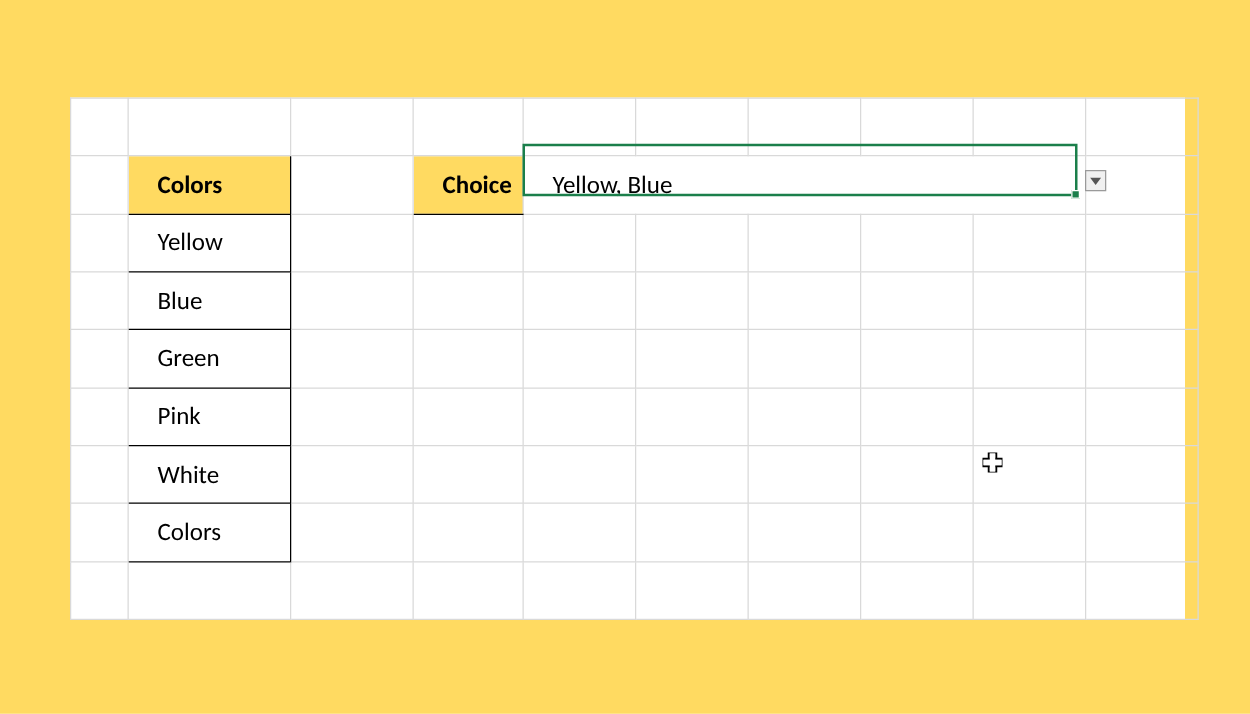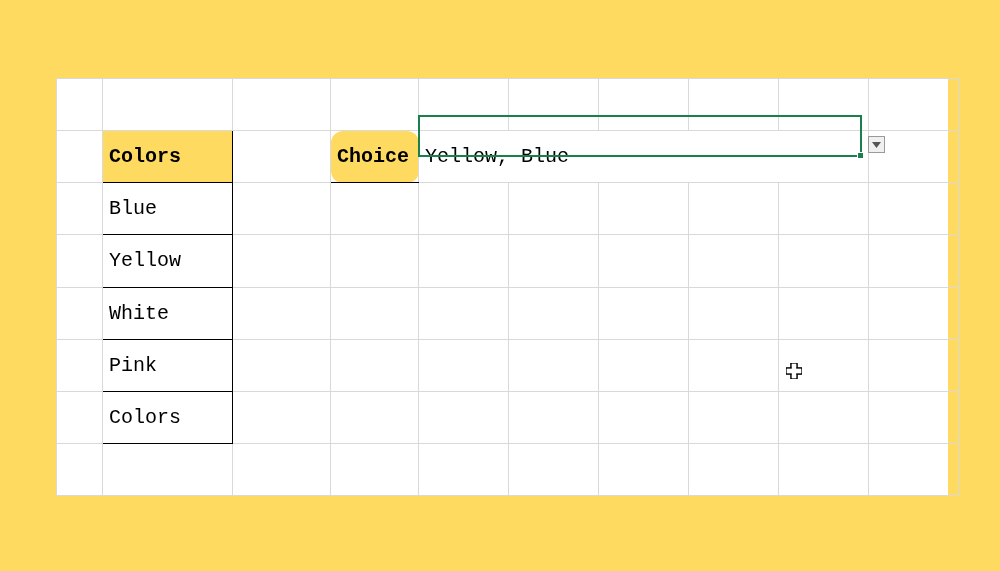--- a/index.html
+++ b/index.html
@@ -41,36 +41,35 @@
   .col-C { width: 98px; }
   .col-D { width: 88px; }
   .col-E { width: 90px; }
   .col-F { width: 90px; }
   .col-G { width: 90px; }
   .col-H { width: 90px; }
   .col-I { width: 90px; }
   .col-J { width: 90px; }
 
   .cell-inner {
-    padding: 4px 6px;
+    padding: 4px 23px;
     white-space: nowrap;
     overflow: hidden;
-    font-family: Liberation Mono, monospace;
   }
   .header-cell {
     background: #ffda61;
     font-weight: bold;
   }
   .boxed {
     border: 1px solid #000 !important;
   }
   .boxed-top { border-top: 1px solid #000 !important; }
   .boxed-bottom { border-bottom: 1px solid #000 !important; }
   .boxed-left { border-left: 1px solid #000 !important; }
-  .boxed-right { border-right: 1px solid #000 !important; border-radius: 12px; }
+  .boxed-right { border-right: 1px solid #000 !important; }
 
   
   .sel-wrap {
     position: absolute;
     border: 2px solid #1b7f4b;
     pointer-events: none;
   }
   .sel-handle {
     position: absolute;
     right: -4px;
@@ -137,63 +136,77 @@
         </td>
         <td colspan="5">
           <div class="cell-inner">Yellow, Blue</div>
         </td>
         <td></td>
       </tr>
 
       <tr>
         <td></td>
         <td class="boxed">
+            <div class="cell-inner">Yellow</div>
+          </td>
+        <td></td>
+          <td></td>
+          <td></td>
+          <td></td>
+          <td></td>
+          <td></td>
+          <td></td>
+          <td></td>
+      </tr>
+      <tr>
+        <td></td>
+        <td class="boxed">
             <div class="cell-inner">Blue</div>
           </td>
         <td></td>
           <td></td>
           <td></td>
           <td></td>
           <td></td>
           <td></td>
           <td></td>
           <td></td>
       </tr>
       <tr>
         <td></td>
         <td class="boxed">
-            <div class="cell-inner">Yellow</div>
+            <div class="cell-inner">Green</div>
+          </td>
+        <td></td>
+          <td></td>
+          <td></td>
+          <td></td>
+          <td></td>
+          <td></td>
+          <td></td>
+          <td></td>
+      </tr>
+      <tr>
+        <td></td>
+        <td class="boxed">
+            <div class="cell-inner">Pink</div>
           </td>
         <td></td>
           <td></td>
           <td></td>
           <td></td>
           <td></td>
           <td></td>
           <td></td>
           <td></td>
       </tr>
       <tr>
         <td></td>
         <td class="boxed">
             <div class="cell-inner">White</div>
-          </td>
-        <td></td>
-          <td></td>
-          <td></td>
-          <td></td>
-          <td></td>
-          <td></td>
-          <td></td>
-          <td></td>
-      </tr>
-      <tr>
-        <td></td>
-        <td class="boxed">
-            <div class="cell-inner">Pink</div>
           </td>
         <td></td>
           <td></td>
           <td></td>
           <td></td>
           <td></td>
           <td></td>
           <td></td>
           <td></td>
       </tr>

